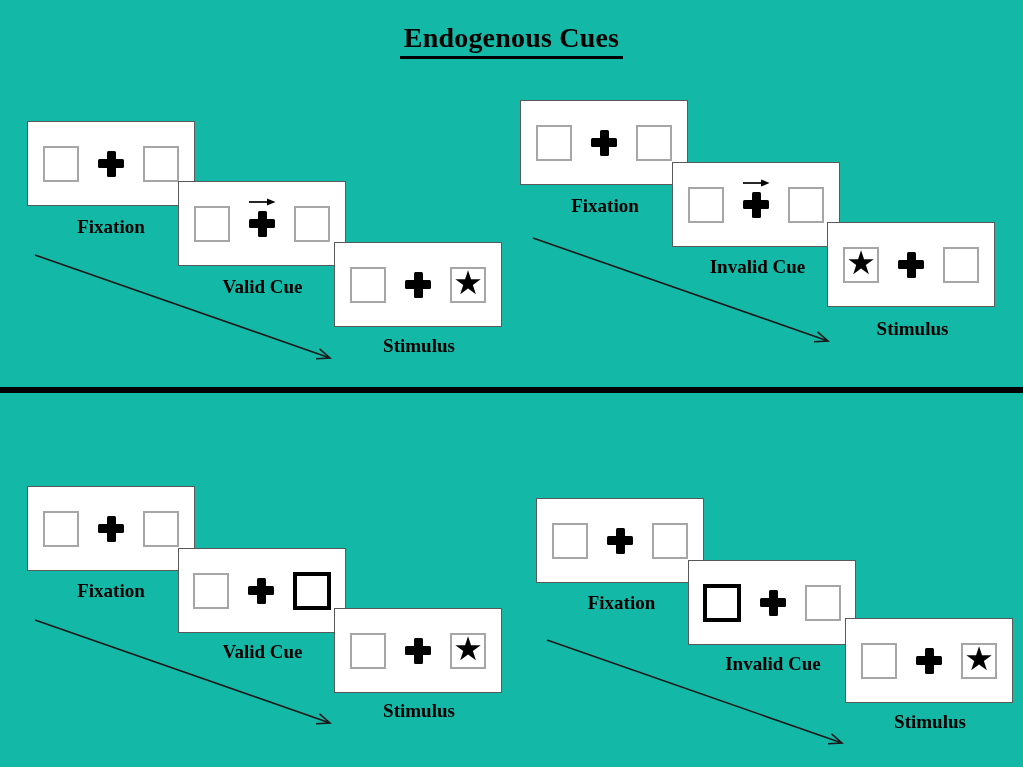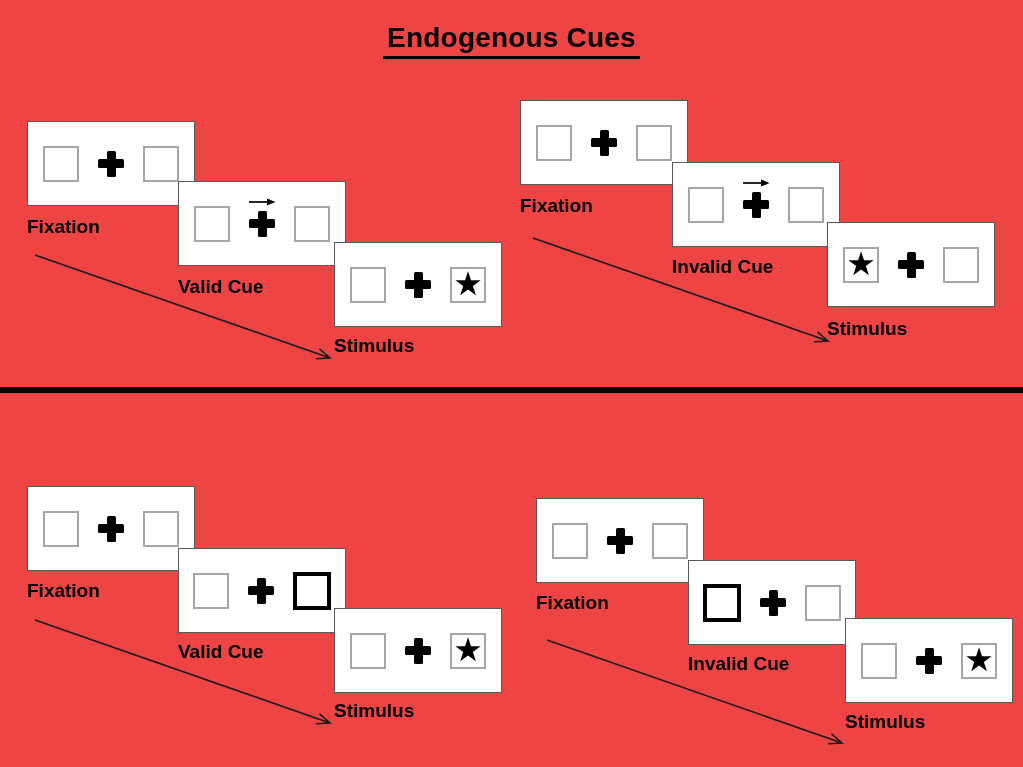--- a/index.html
+++ b/index.html
@@ -1,18 +1,18 @@
 <!DOCTYPE html>
 <html><head>
 <meta charset="utf-8">
 <style>
   html,body{margin:0;padding:0;background:#ffffff;}
   .canvas{
-    position:relative;width:1023px;height:767px;background:#ef4444;overflow:hidden;
-    font-family:Liberation Sans, sans-serif;color:#000;
+    position:relative;width:1023px;height:767px;background:#14b8a6;overflow:hidden;
+    font-family:Liberation Serif, serif;color:#000;
   }
   .section-title{
     position:absolute;left:0;width:100%;text-align:center;
     font-size:28px;font-weight:bold;letter-spacing:0.2px;
   }
   .section-title .underline{
     display:inline-block;border-bottom:3px solid #000;padding:0 4px 2px 4px;
   }
   .divider{
     position:absolute;left:0;top:387px;width:100%;height:6px;background:#000;
@@ -29,21 +29,21 @@
     flex:0 0 auto;
   }
   .sq.bold{width:38px;height:38px;border:4px solid #000;}
   .star{font-size:33px;line-height:1;color:#000;transform:translateY(-1px);}
   .plus-wrap{position:relative;width:26px;height:26px;flex:0 0 auto;}
   .plus{position:absolute;left:0;top:0;width:26px;height:26px;}
   .plus::before{content:"";position:absolute;left:0;top:8.5px;width:26px;height:9px;background:#000;border-radius:1.5px;}
   .plus::after{content:"";position:absolute;left:8.5px;top:0;width:9px;height:26px;background:#000;border-radius:1.5px;}
   .cue-arrow{position:absolute;left:-2px;top:-17px;}
   .step-label{
-    position:absolute;font-size:19px;font-weight:bold;white-space:nowrap;
+    position:absolute;text-align:center;font-size:19px;font-weight:bold;white-space:nowrap;
   }
   .t-arrow{position:absolute;}
 </style>
 </head>
 <body>
 
 <div class="canvas">
 
   <div class="section-title" style="top:22px">
     <span class="underline">Endogenous Cues</span>

